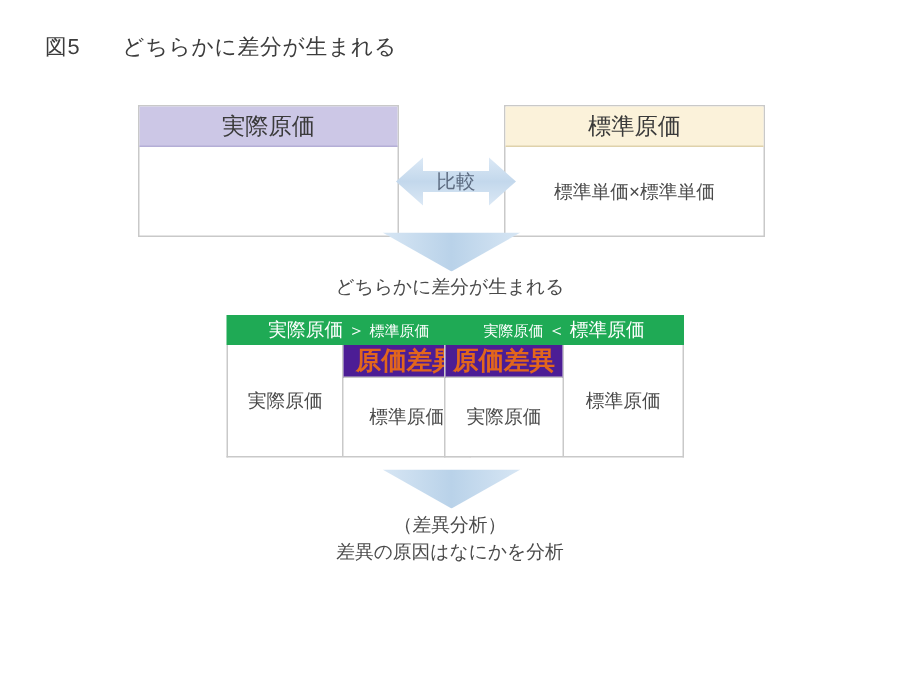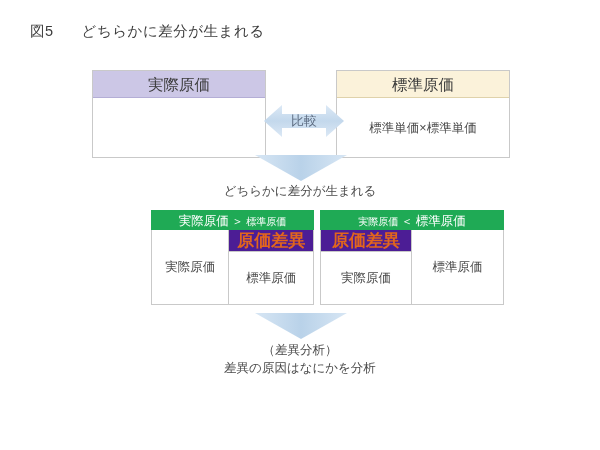--- a/index.html
+++ b/index.html
@@ -111,21 +111,21 @@
 
   
   .var-box {
     position: absolute;
     top: 210px;
     height: 95px;
     box-sizing: border-box;
     background: #ffffff;
   }
   #var-box-over  { left: 127px; width: 163px; margin-left: 24px; }
-  #var-box-under { left: 320px; width: 184px; }
+  #var-box-under { left: 296px; width: 160px; }
 
   .var-header {
     height: 20px;
     line-height: 20px;
     background: #1faa55;
     color: #ffffff;
     text-align: center;
     white-space: nowrap;
     box-sizing: border-box;
   }

